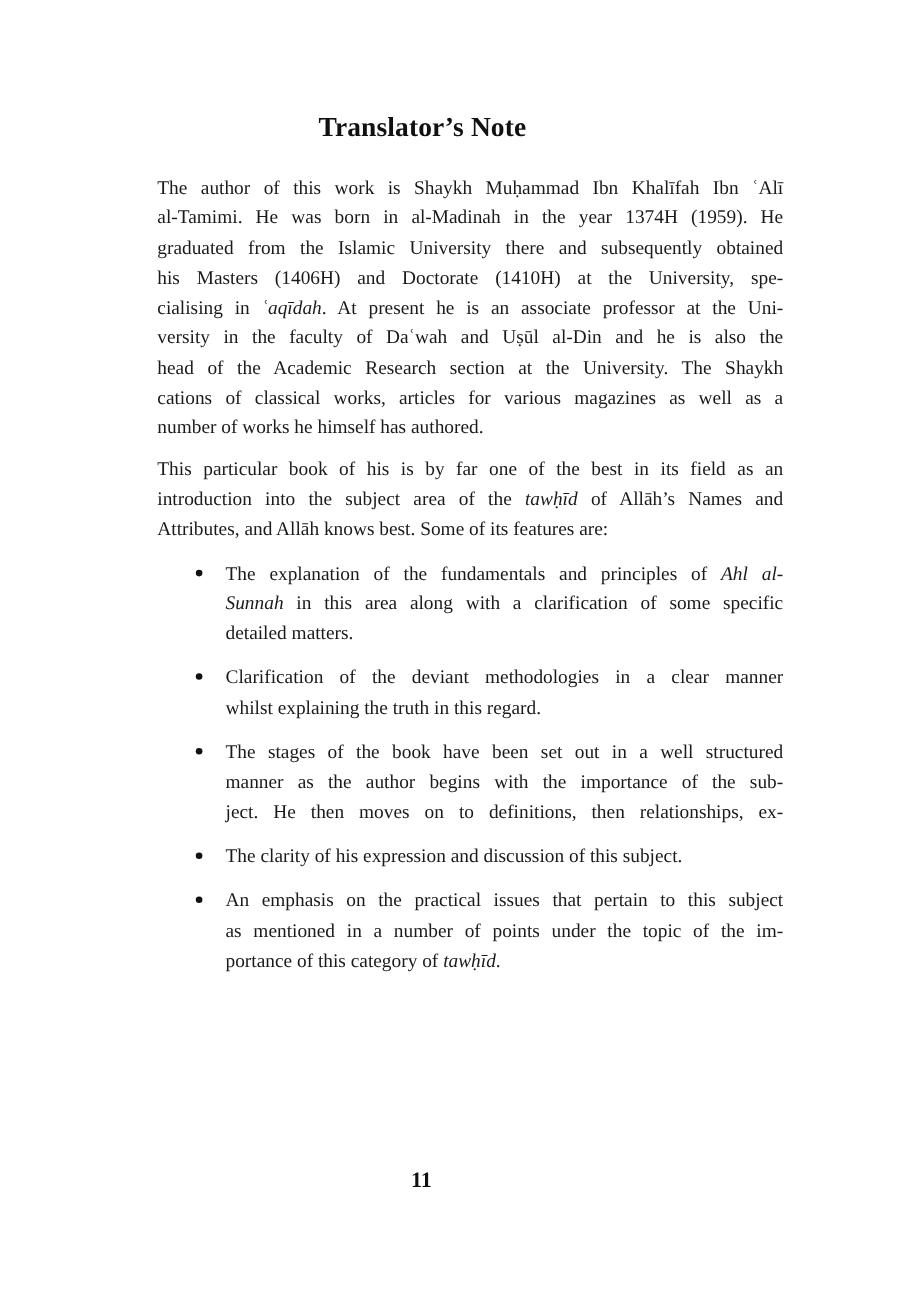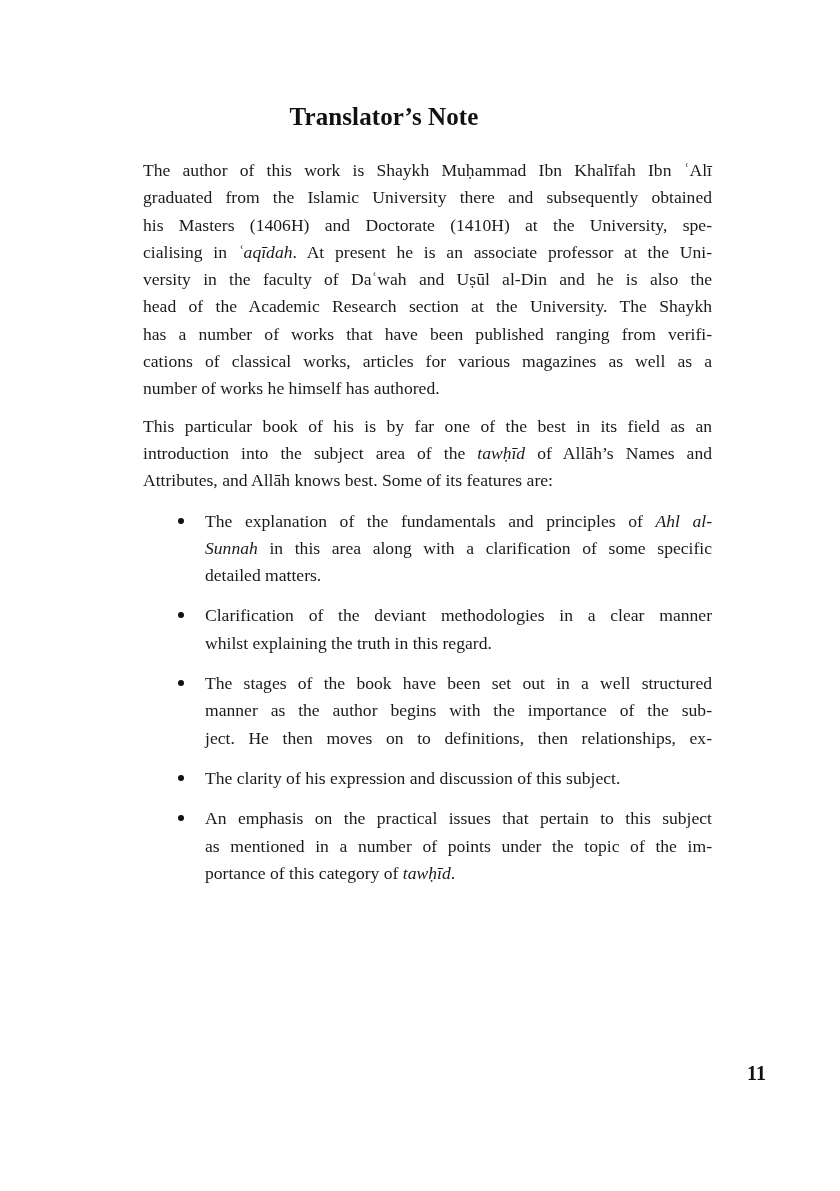--- a/index.html
+++ b/index.html
@@ -77,44 +77,44 @@
       background: #111;
     }
     em, .it {
       font-style: italic;
     }
     .page-number {
       position: absolute;
       top: 1062px;
       left: 0;
       width: 766px;
-      text-align: right;
+      text-align: center;
       font-size: 20px;
       font-weight: bold;
       color: #111;
     }
   </style>
 </head>
 <body>
 
 <div class="page">
 
   <h1 class="title">Translator’s Note</h1>
 
   <div class="body">
 
 
     <div class="para">
       <span class="line">The author of this work is Shaykh Muḥammad Ibn Khalīfah Ibn ʿAlī</span>
+      <span class="line">al-Tamimi. He was born in al-Madinah in the year 1374H (1959). He</span>
       <span class="line">graduated from the Islamic University there and subsequently obtained</span>
       <span class="line">his Masters (1406H) and Doctorate (1410H) at the University, spe-</span>
       <span class="line"><span>cialising in </span><em>ʿaqīdah</em><span>. At present he is an associate professor at the Uni-</span></span>
       <span class="line">versity in the faculty of Daʿwah and Uṣūl al-Din and he is also the</span>
       <span class="line">head of the Academic Research section at the University. The Shaykh</span>
-      <span class="line">has a number of works that have been published ranging from verifi-</span>
       <span class="line">cations of classical works, articles for various magazines as well as a</span>
       <span class="line last">number of works he himself has authored.</span>
     </div>
 
     <div class="para">
       <span class="line">This particular book of his is by far one of the best in its field as an</span>
       <span class="line"><span>introduction into the subject area of the </span><em>tawḥīd</em><span> of Allāh’s Names and</span></span>
       <span class="line last">Attributes, and Allāh knows best. Some of its features are:</span>
     </div>
 

